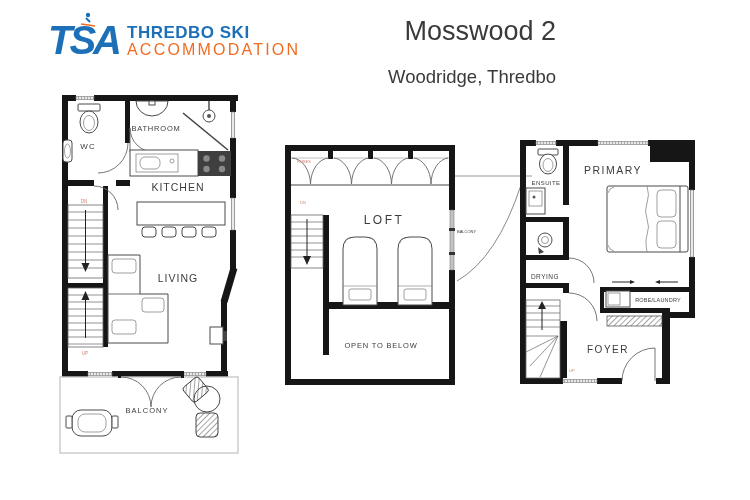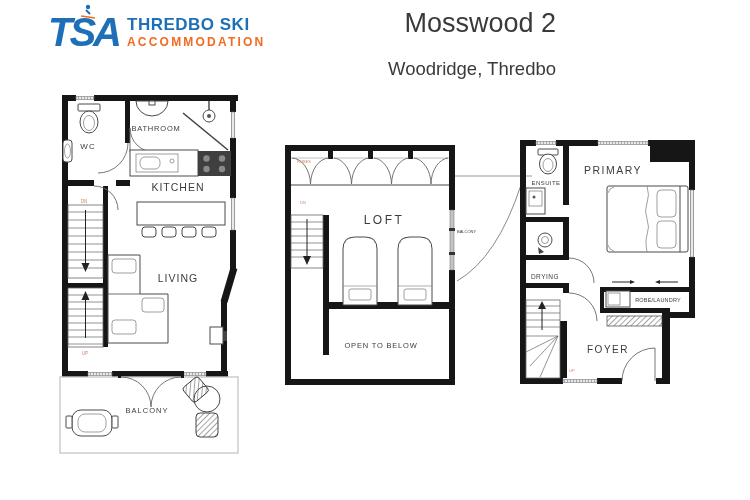--- a/index.html
+++ b/index.html
@@ -3,28 +3,28 @@
 <meta charset="utf-8">
 <style>
   :root{
     --brand-blue:#1d70b7; --brand-orange:#f26b21; --ink:#3a3a3a;
     --wall:#161616; --annotation-red:#d2806e;
   }
   html,body{margin:0;padding:0;background:#fff;width:750px;height:500px;overflow:hidden;
     font-family:"Liberation Sans",sans-serif;}
   .stage{position:relative;width:750px;height:500px;background:#fff;}
   
-  .header{position:absolute;left:0;top:0;width:608px;height:80px;}
+  .header{position:absolute;left:0;top:8px;width:608px;height:80px;}
   .logo{position:absolute;left:48px;top:10px;display:flex;align-items:center;gap:8px;}
   .logo-tsa{position:relative;font-size:40px;font-weight:700;font-style:italic;
     color:var(--brand-blue);letter-spacing:-3px;line-height:44px;}
   .logo-skier{position:absolute;left:30px;top:-6px;}
   .logo-text{display:flex;flex-direction:column;justify-content:center;}
   .logo-line1{color:var(--brand-blue);font-weight:700;font-size:17px;letter-spacing:.5px;line-height:19px;}
-  .logo-line2{color:var(--brand-orange);font-weight:700;font-size:12px;letter-spacing:2.2px;line-height:16px;text-align:right;}
+  .logo-line2{color:var(--brand-orange);font-weight:400;font-size:16px;letter-spacing:2.2px;line-height:16px;text-align:right;}
   .titleblock{position:absolute;right:52px;top:8px;text-align:right;color:var(--ink);}
   .title{font-size:27px;font-weight:500;line-height:30px;}
   .subtitle{font-size:18.5px;font-weight:400;line-height:24px;margin-top:19px;}
   
   .plan{position:absolute;}
   #p1{left:55px;top:88px;width:200px;height:372px;}
   #p2{left:278px;top:138px;width:262px;height:254px;}
   #p3{left:515px;top:133px;width:190px;height:262px;}
   svg text{font-family:"Liberation Sans",sans-serif;fill:var(--ink);}
   .w{fill:var(--wall);}

